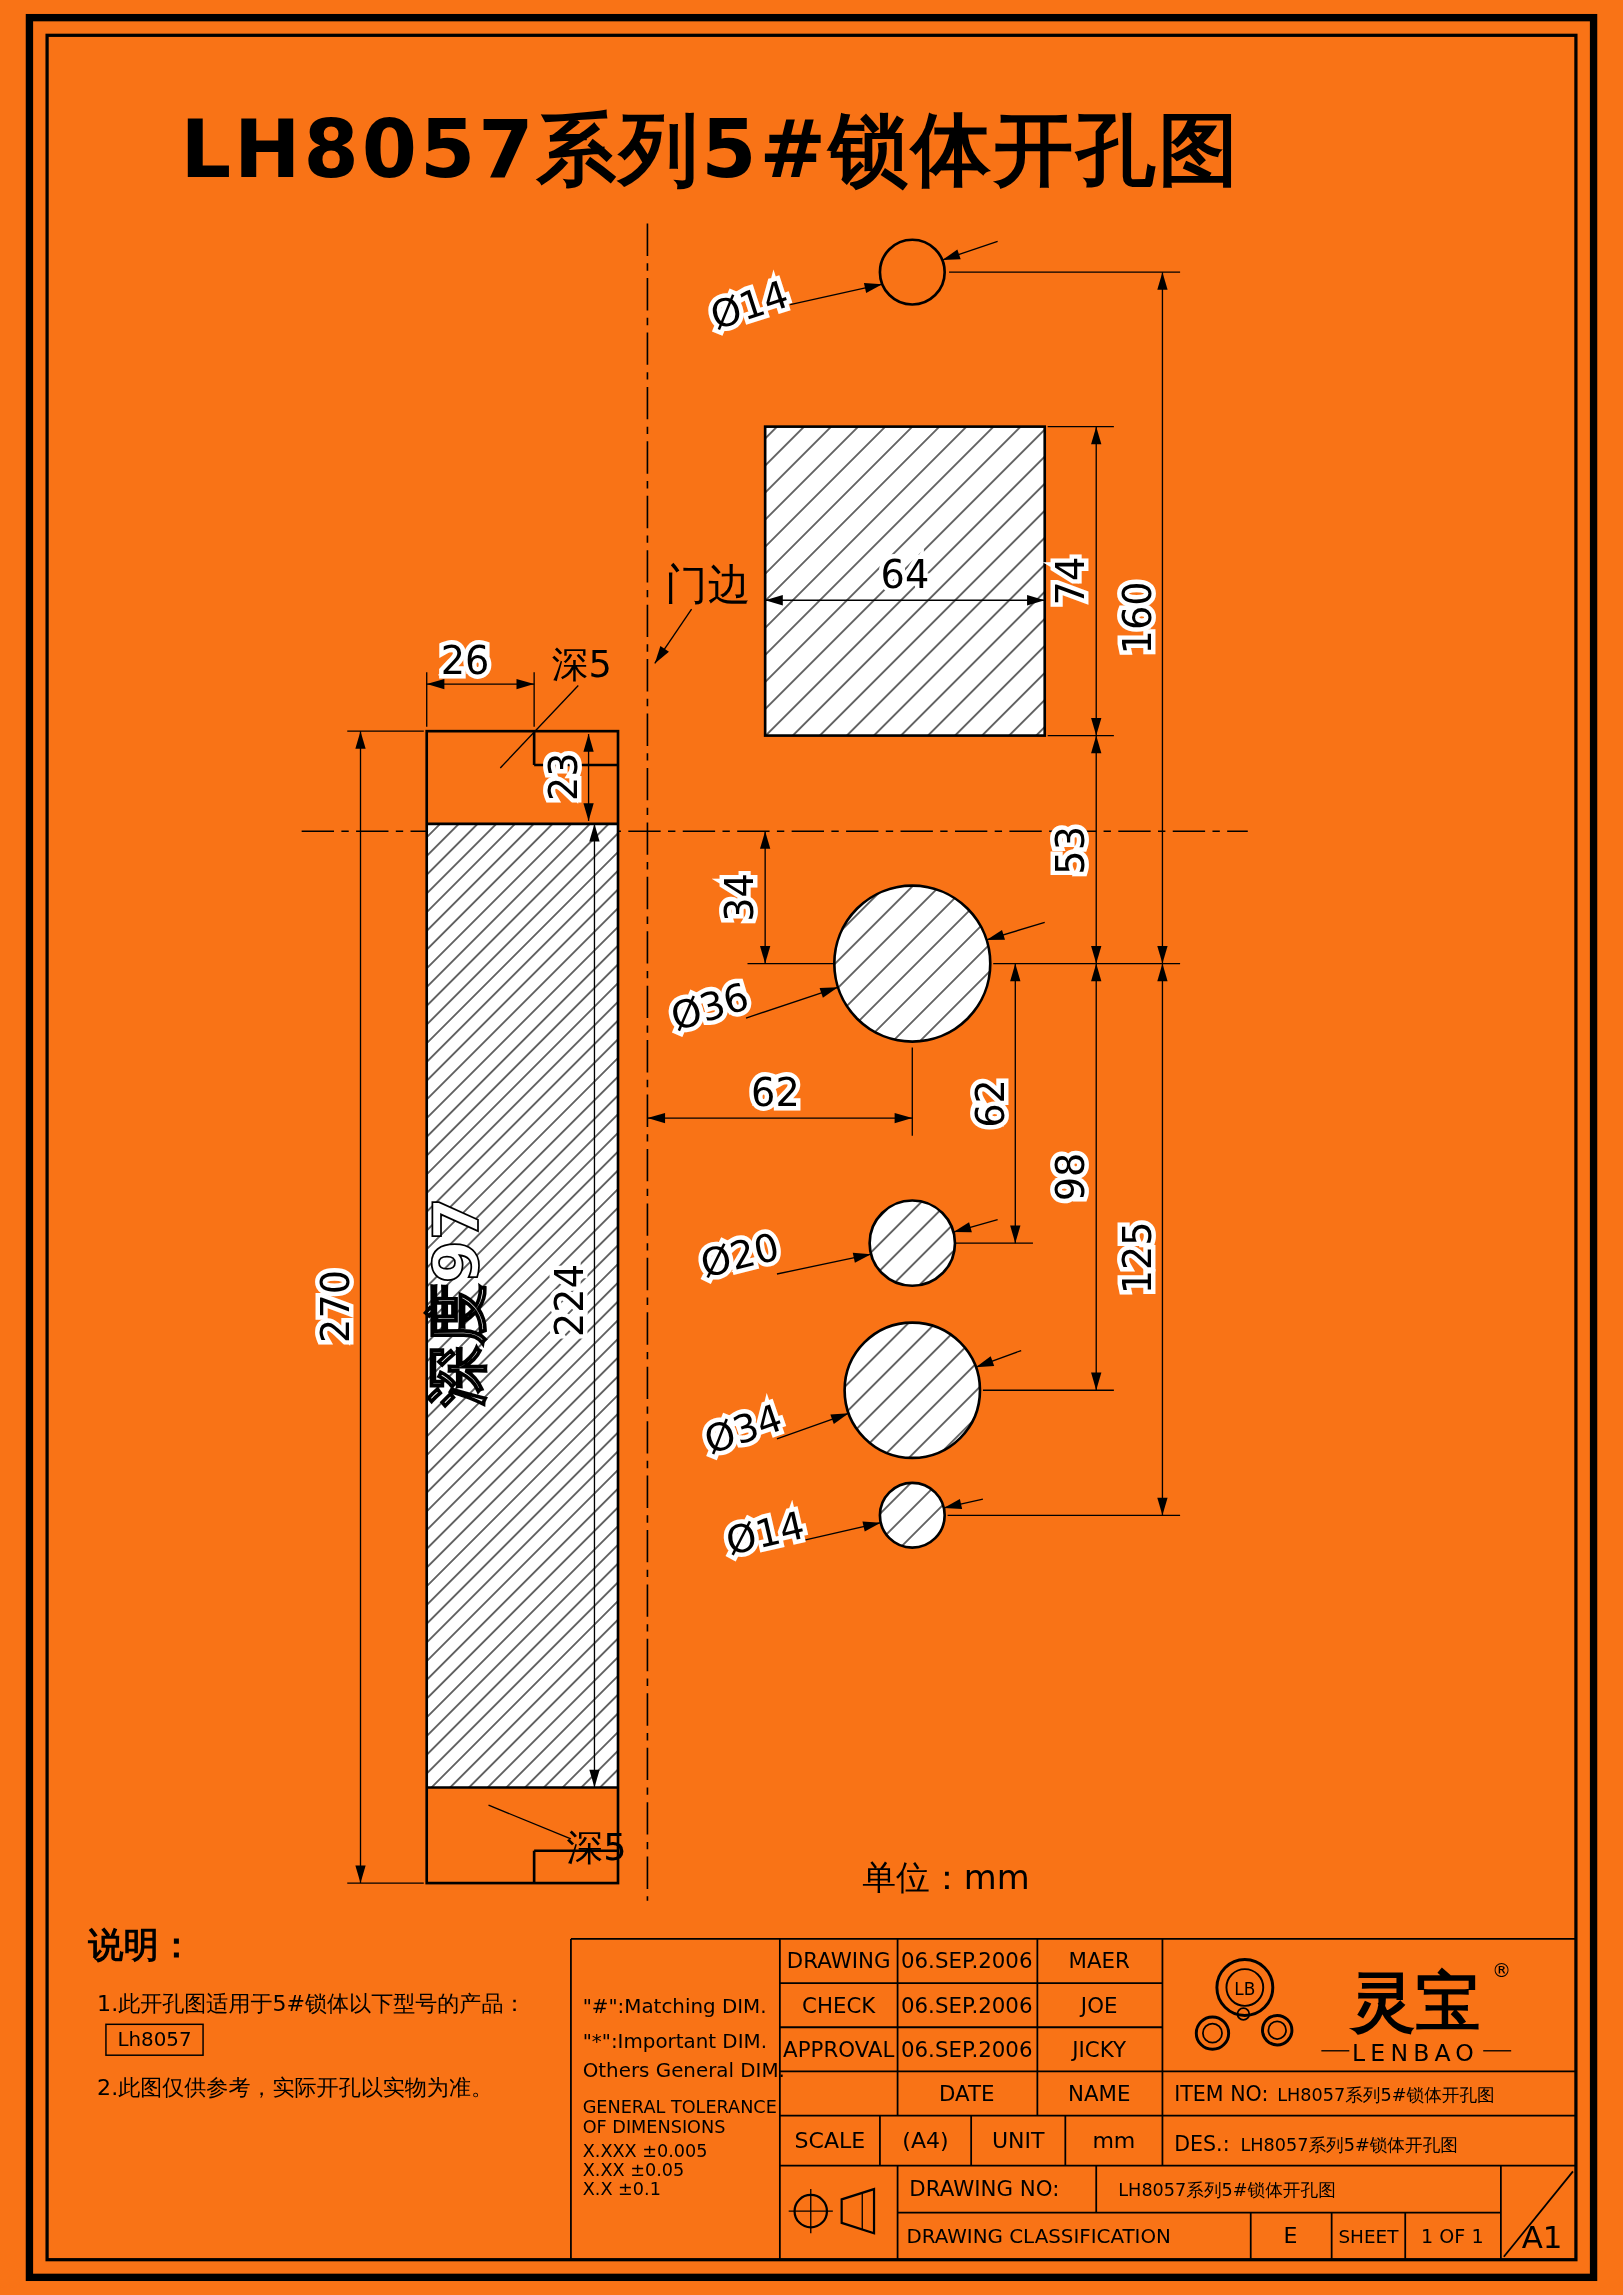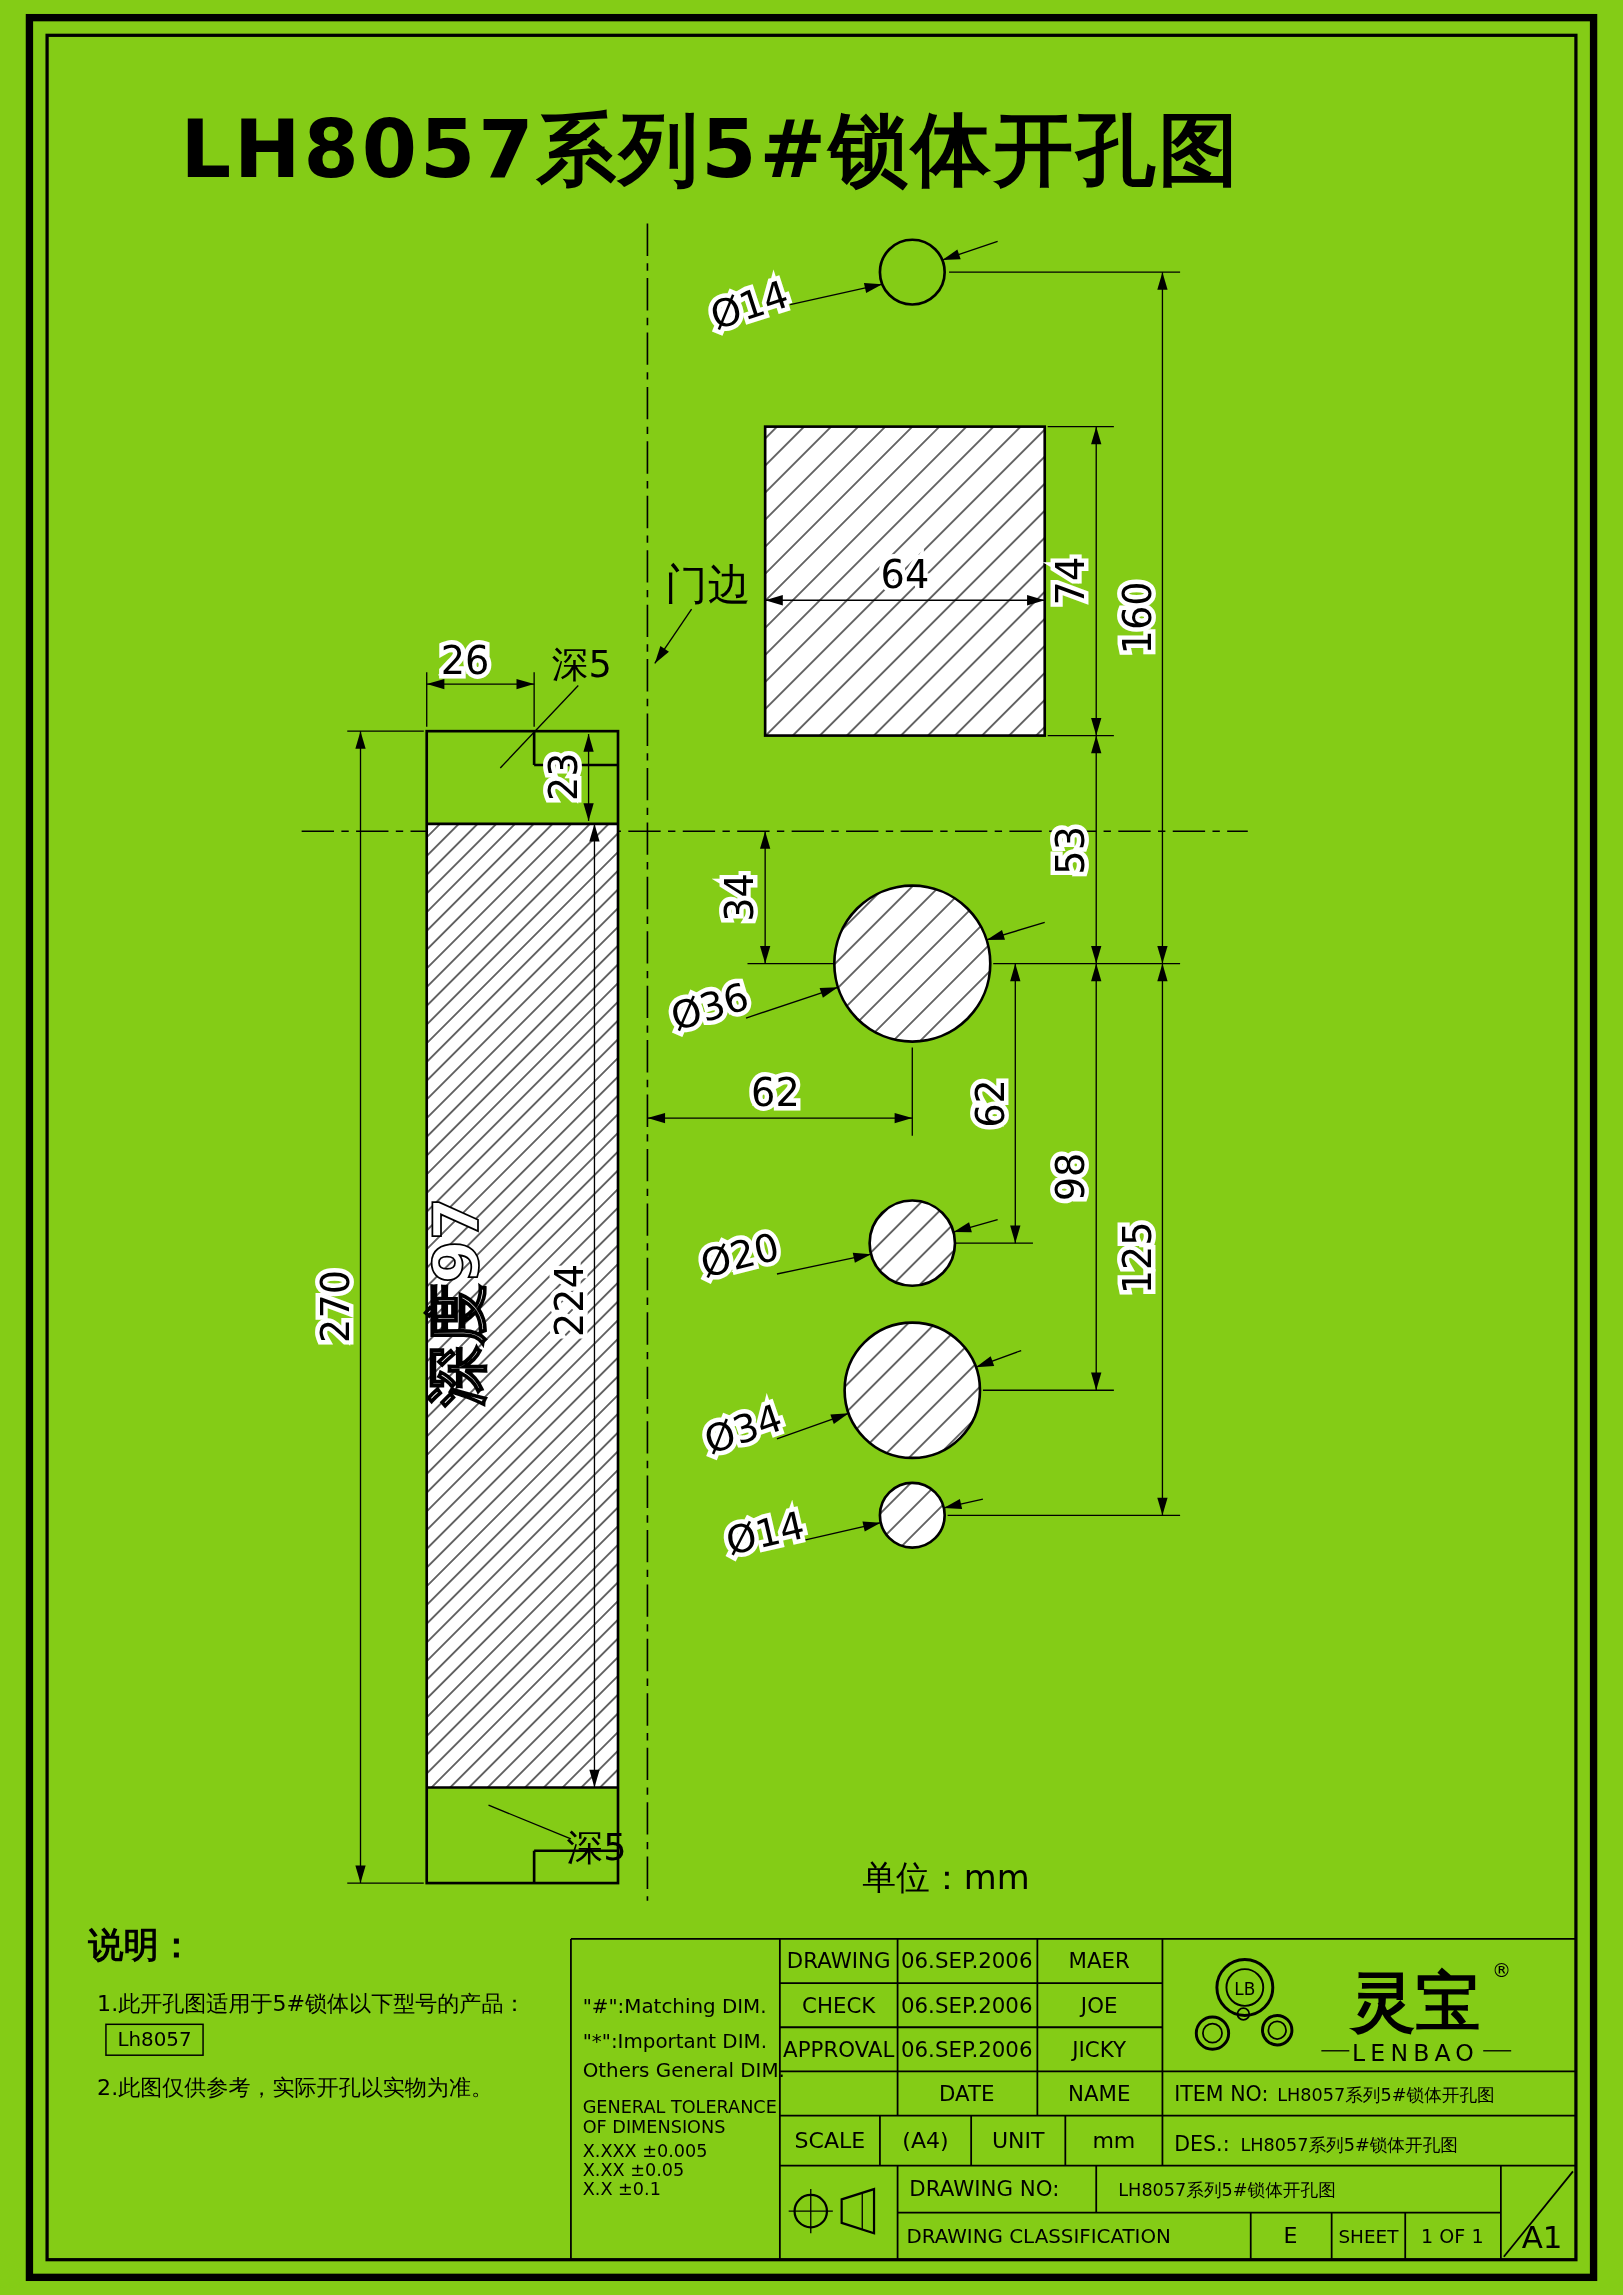--- a/index.html
+++ b/index.html
@@ -1,16 +1,16 @@
 <!DOCTYPE html>
 <html style="font-size:10.5px"><head>
 <meta charset="utf-8">
 <style>
   html,body{margin:0;padding:0;background:#cfcfcf;}
-  .page{width:1623px;height:2295px;background:#84cc16;position:relative;overflow:hidden;}
+  .page{width:1623px;height:2295px;background:#f97316;position:relative;overflow:hidden;}
   svg{display:block;}
   text{fill:#000;font-family:"DejaVu Sans","Liberation Sans",sans-serif;}
   .obj{stroke:#000;stroke-width:1.8;fill:none;}
   .thin{stroke:#000;stroke-width:0.9;fill:none;}
   .cl{stroke:#000;stroke-width:1.1;fill:none;stroke-dasharray:22 5 5 5;}
   .tbl{stroke:#000;stroke-width:1.2;fill:none;}
   .dimtxt{font-size:26px;paint-order:stroke;stroke:#fff;stroke-width:6px;}
   .cjk{font-family:"DejaVu Sans","Liberation Sans",sans-serif;}
   .hollow{fill:#fff;stroke:#000;stroke-width:1.2;font-weight:bold;paint-order:fill;}
 </style>

